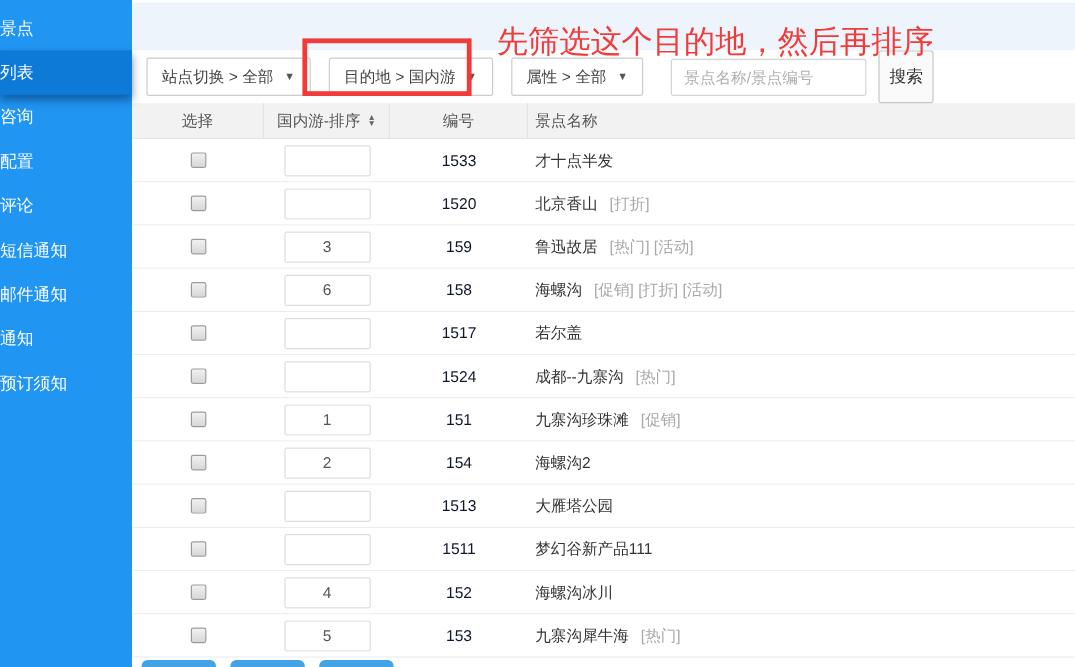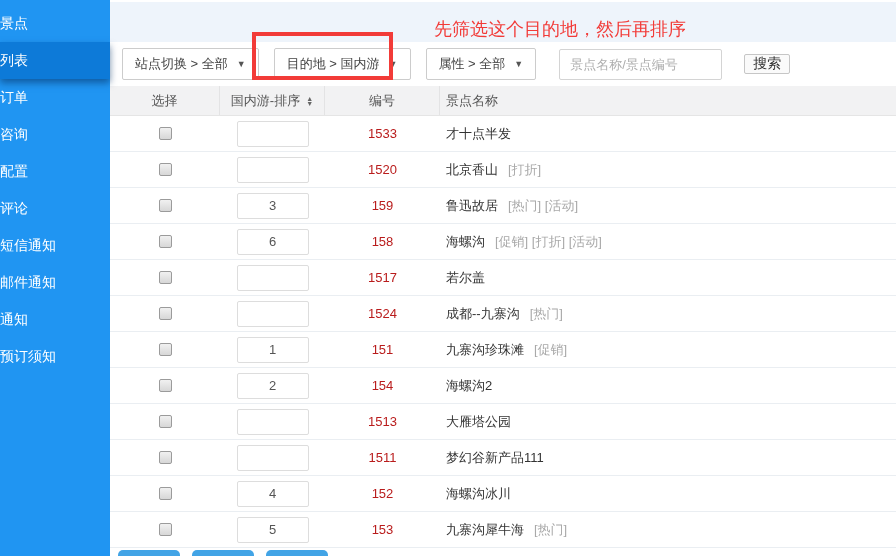--- a/index.html
+++ b/index.html
@@ -23,71 +23,68 @@
   .main{position:relative;flex:1;height:100%;background:#fff}
   .topstrip{height:42px;background:var(--strip-bg);border-top:2px solid #fff}
   .toolbar{height:44px;display:flex;align-items:center;padding-left:12px;background:#fff}
   .filter-btn{height:32px;border:1px solid #ccc;background:#fff;color:#444;font-size:13px;
     padding:0 12px;margin-right:15px;display:inline-flex;align-items:center;gap:9px;
     border-radius:2px;font-family:inherit;cursor:pointer;white-space:nowrap}
   .caret{font-size:9px;color:#555;line-height:1}
   .search-input{width:163px;height:31px;border:1px solid #d4d4d4;margin-left:8px;padding:0 10px;
     font-size:13px;color:#14532d;border-radius:2px;font-family:inherit;outline:none}
   .search-input::placeholder{color:#aeaeae}
-  .search-btn{height:20px;min-width:46px;margin-left:22px;border:1px solid #c6c6c6;background:#fafafa;
+  .search-btn{height:44px;min-width:46px;margin-left:10px;border:1px solid #c6c6c6;background:#fafafa;
     font-size:14px;color:#333;border-radius:2px;font-family:inherit;cursor:pointer}
 
   
   .thead{height:30px;background:var(--header-bg);display:flex;font-size:13px;color:#555;
     border-bottom:1px solid #e5e5e5;align-items:stretch}
   .th{display:flex;align-items:center;justify-content:center;border-right:1px solid #e3e3e4}
   .th-select{width:110px}
   .th-sort{width:105px;gap:6px;cursor:pointer}
   .th-id{width:115px}
   .th-name{flex:1;justify-content:flex-start;padding-left:6px;border-right:none}
   .sorticon{display:inline-flex;flex-direction:column;font-size:7px;line-height:5px;color:#666}
 
   .row{height:36px;display:flex;align-items:center;border-bottom:1px solid #eaeef2;font-size:13px;background:#fff}
   .c-select{width:110px;display:flex;justify-content:center}
   .checkbox{width:13px;height:13px;border:1px solid #9b9b9b;border-radius:2px;
     background:linear-gradient(#f1f1f1,#d7d7d7);cursor:pointer}
   .c-sort{width:105px;display:flex;justify-content:center}
   .sort-input{width:72px;height:26px;border:1px solid #ddd;border-radius:2px;text-align:center;
     font-size:13px;color:#555;font-family:inherit;outline:none;background:#fff}
-  .c-id{width:115px;text-align:center;color:#b91c1c}
+  .c-id{width:115px;text-align:center;color:#0f172a}
   .c-name{flex:1;padding-left:6px;color:#333;white-space:nowrap;overflow:hidden}
   .tags{color:#a9a9a9;margin-left:10px}
 
   
   .bottom-bar{display:flex;gap:12px;padding:2px 0 0 8px}
   .pill{width:62px;height:26px;border-radius:5px;background:var(--pill-blue);border:none;cursor:pointer}
 
   
   .red-box{position:absolute;left:142px;top:32px;width:141px;height:48px;
     border:4px solid var(--annotation-red);pointer-events:none}
-  .annotation{position:absolute;left:324px;top:17px;font-family:"DejaVu Serif",serif;
-    font-size:18px;color:var(--annotation-red);white-space:nowrap;pointer-events:none}
+  .annotation{position:absolute;left:304px;top:17px;font-family:"DejaVu Serif",serif;
+    font-size:26px;color:var(--annotation-red);white-space:nowrap;pointer-events:none}
 </style>
 </head>
 <body>
 
 <div class="app">
 
   <nav class="sidebar" id="sidebar">
     <div class="side-item">
       <span class="side-label">景点</span>
     </div>
 
     <div class="side-item selected">
       <span class="side-label">列表</span>
     </div>
 
-    <div class="side-item">
-      <span class="side-label">订单</span>
-    </div>
 
     <div class="side-item">
       <span class="side-label">咨询</span>
     </div>
 
     <div class="side-item">
       <span class="side-label">配置</span>
     </div>
 
     <div class="side-item">

